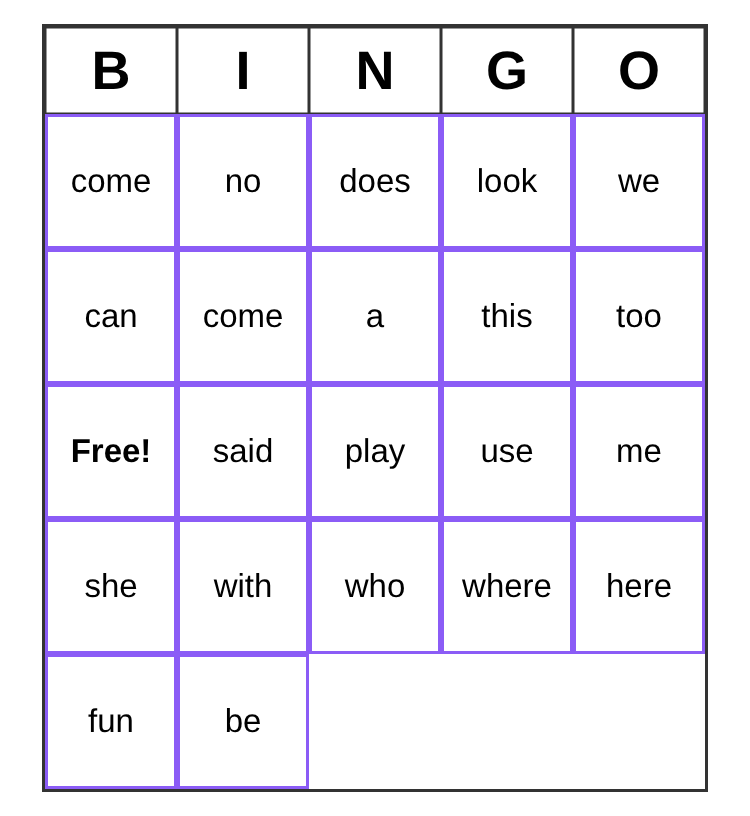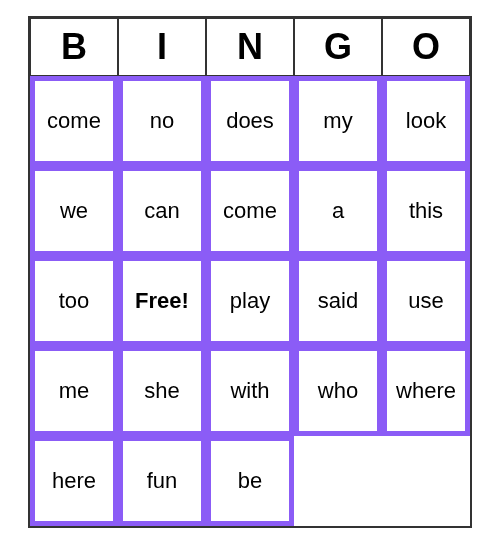--- a/index.html
+++ b/index.html
@@ -37,21 +37,21 @@
       line-height: 1.2;
     }
 
     .bingo-grid {
       display: grid;
       grid-template-columns: repeat(5, 88px);
       grid-template-rows: repeat(5, 90px);
     }
 
     .bingo-cell {
-      border: 5px solid #8b5cf6;
+      border: 2px solid #8b5cf6;
       display: flex;
       align-items: center;
       justify-content: center;
       font-size: 22px;
       text-align: left;
       padding: 4px;
     }
 
     .bingo-cell.free {
       font-weight: bold;
@@ -65,31 +65,30 @@
   <div class="bingo-header-cell">B</div>
       <div class="bingo-header-cell">I</div>
       <div class="bingo-header-cell">N</div>
       <div class="bingo-header-cell">G</div>
       <div class="bingo-header-cell">O</div>
     </div>
   <div class="bingo-grid">
   <div class="bingo-cell">come</div>
       <div class="bingo-cell">no</div>
       <div class="bingo-cell">does</div>
-      <div class="bingo-cell">my</div>
       <div class="bingo-cell">look</div>
       <div class="bingo-cell">we</div>
       <div class="bingo-cell">can</div>
       <div class="bingo-cell">come</div>
       <div class="bingo-cell">a</div>
       <div class="bingo-cell">this</div>
       <div class="bingo-cell">too</div>
       <div class="bingo-cell free">Free!</div>
+      <div class="bingo-cell">said</div>
       <div class="bingo-cell">play</div>
-      <div class="bingo-cell">said</div>
       <div class="bingo-cell">use</div>
       <div class="bingo-cell">me</div>
       <div class="bingo-cell">she</div>
       <div class="bingo-cell">with</div>
       <div class="bingo-cell">who</div>
       <div class="bingo-cell">where</div>
       <div class="bingo-cell">here</div>
       <div class="bingo-cell">fun</div>
       <div class="bingo-cell">be</div>
     </div>

